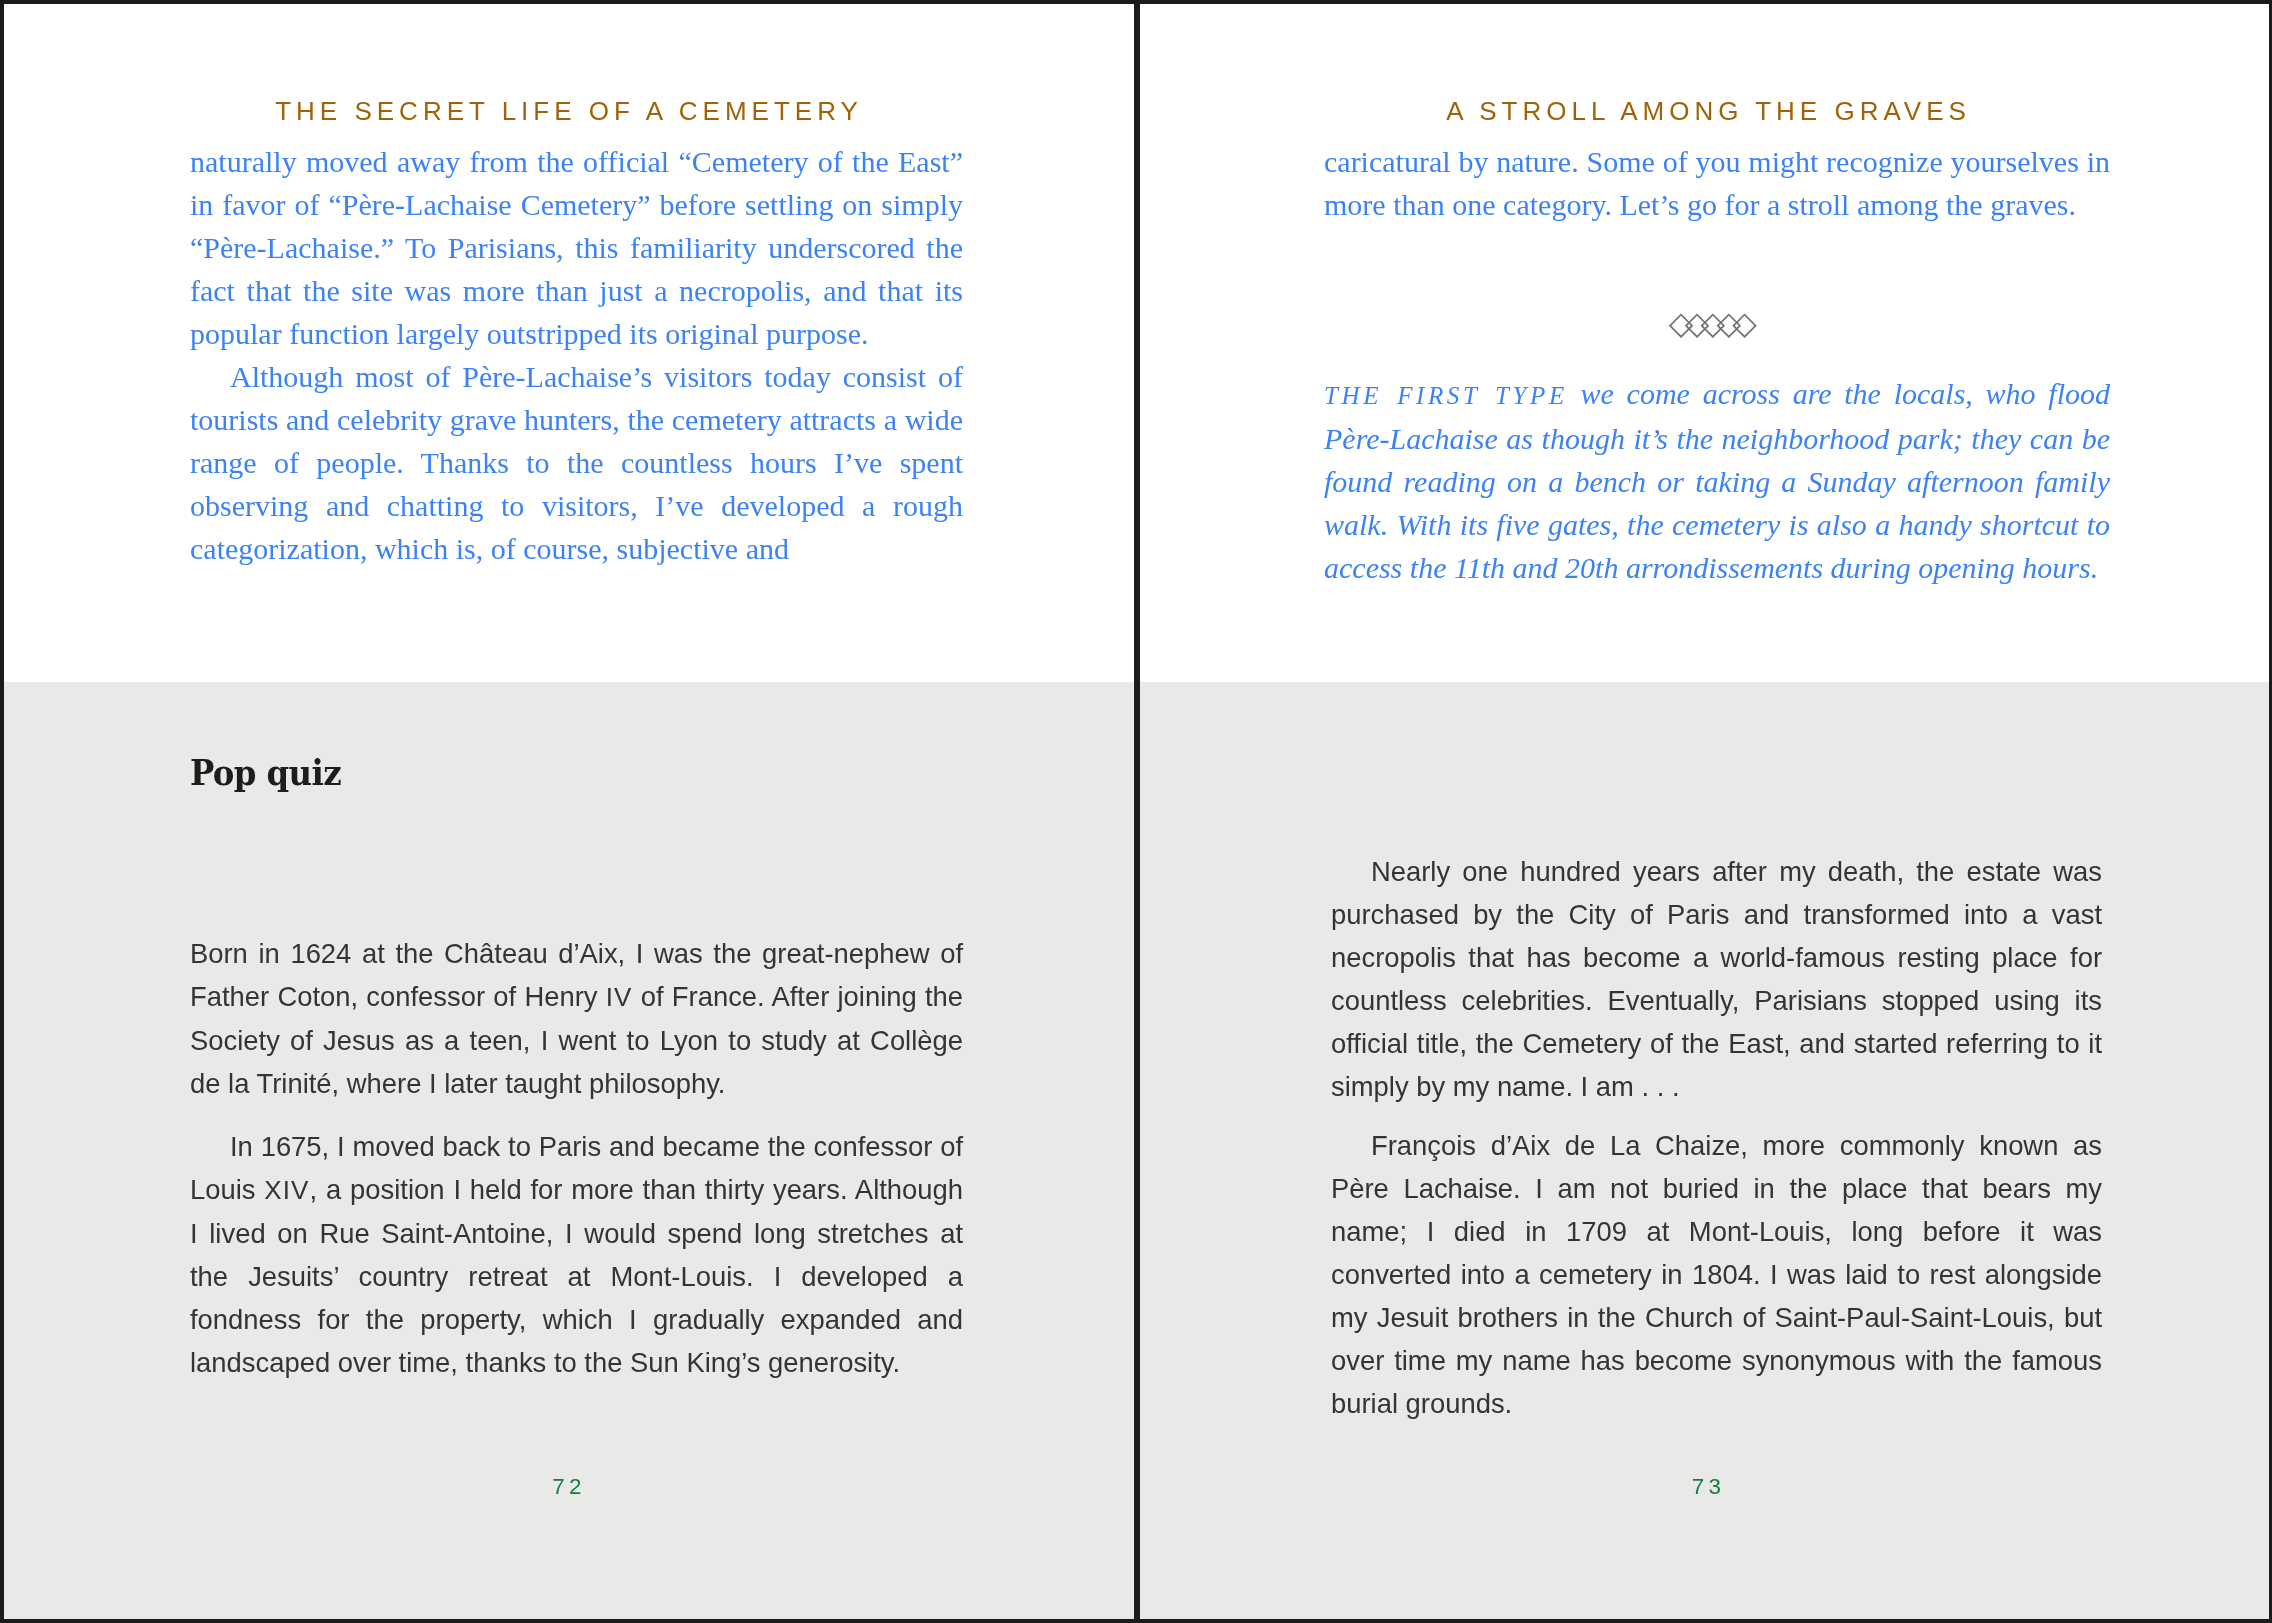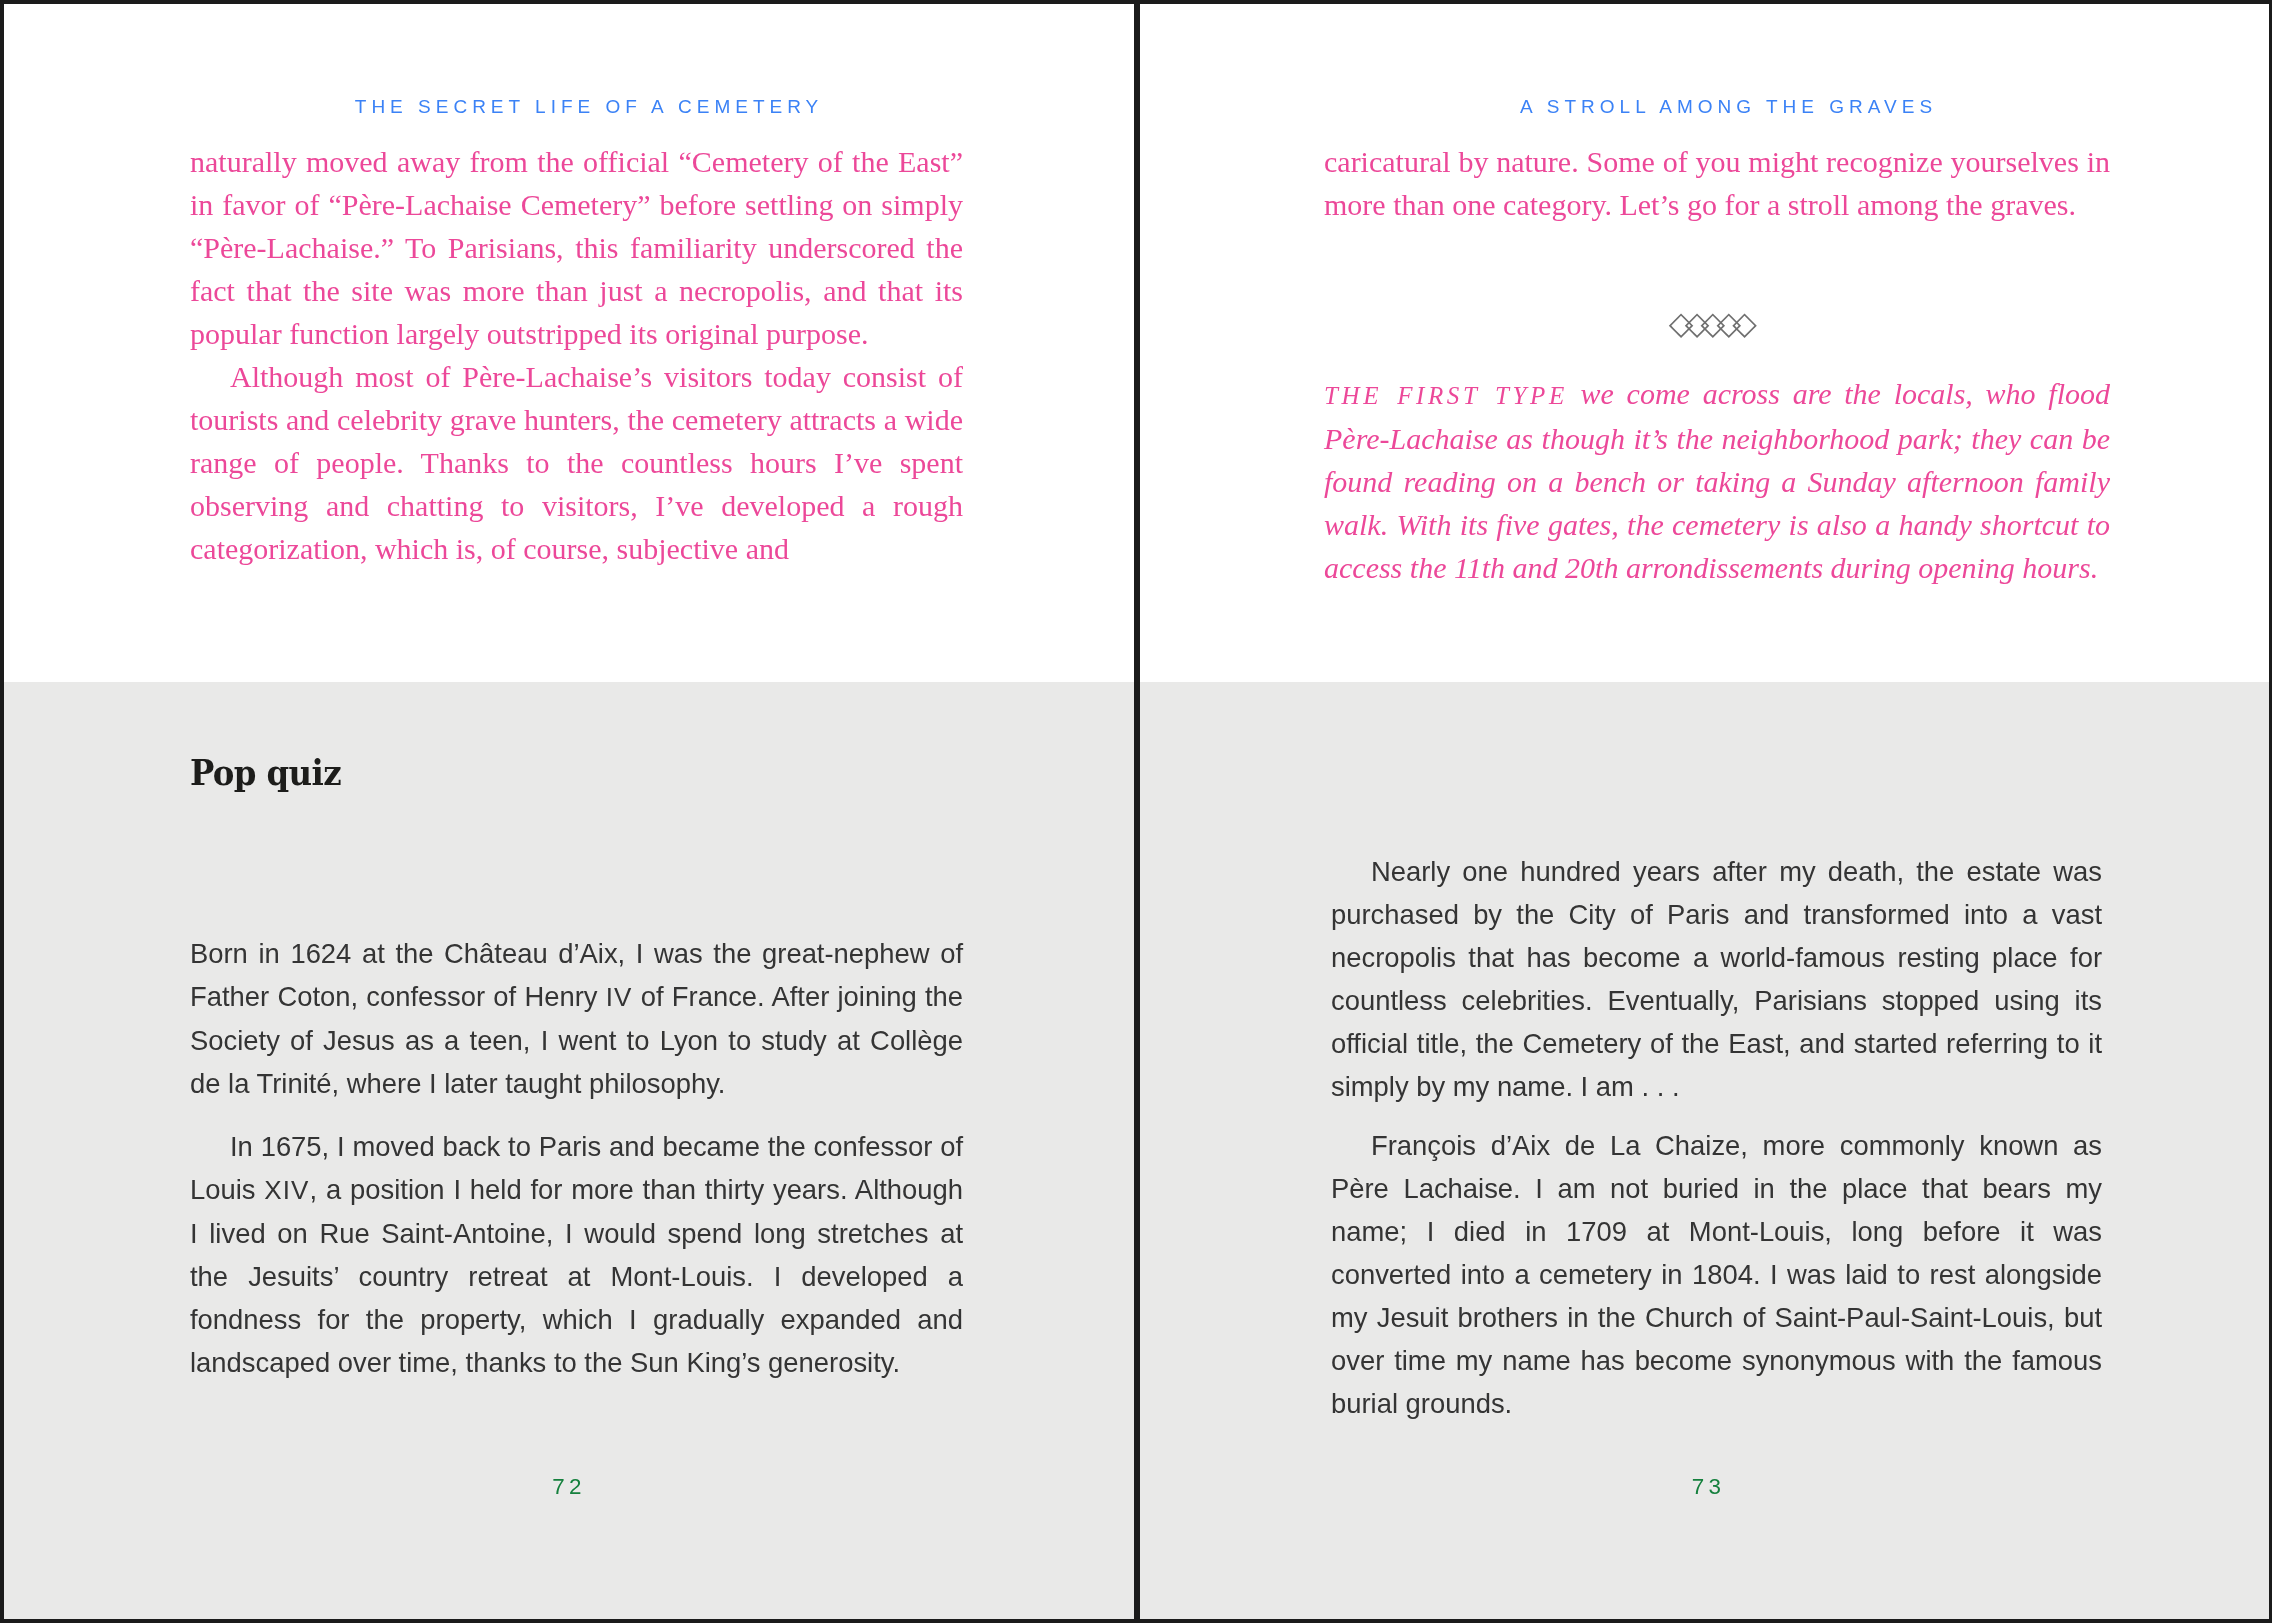--- a/index.html
+++ b/index.html
@@ -17,31 +17,30 @@
     position:absolute; left:0; right:0; top:678px; bottom:0;
     background:#e9e9e8;
   }
   .divider {
     position:absolute; top:0; bottom:0; left:1130px; width:5.8px;
     background:#1b1b1b;
   }
   .running-head {
     position:absolute; top:92px; text-align:center;
     font-family:"Liberation Sans", sans-serif;
-    font-size:19px; letter-spacing:5px; color:#3b82f6; font-weight:500;
+    font-size:26px; letter-spacing:5px; color:#a16207; font-weight:500;
     white-space:nowrap;
-    padding-left:20px;
   }
   .running-head.left  { left:0;    width:1130px; }
   .running-head.right { left:1136px; width:1137px; }
 
   .serif-col {
     position:absolute;
     font-family:"Liberation Serif", "DejaVu Serif", serif;
-    font-size:30px; line-height:43px; color:#ec4899;
+    font-size:30px; line-height:43px; color:#3b82f6;
     text-align:justify; hyphens:none;
   }
   .serif-col p { margin:0; }
   .serif-col p.indent { text-indent:40px; }
   .left-col   { left:186px;  top:136px; width:773px; }
   .right-col  { left:1320px; top:136px; width:786px; }
   .right-col2 { left:1320px; top:368px; width:786px;font-style:italic; }
   .serif-col .sc { font-size:25px; letter-spacing:3.6px; }
 
   .ornament {

